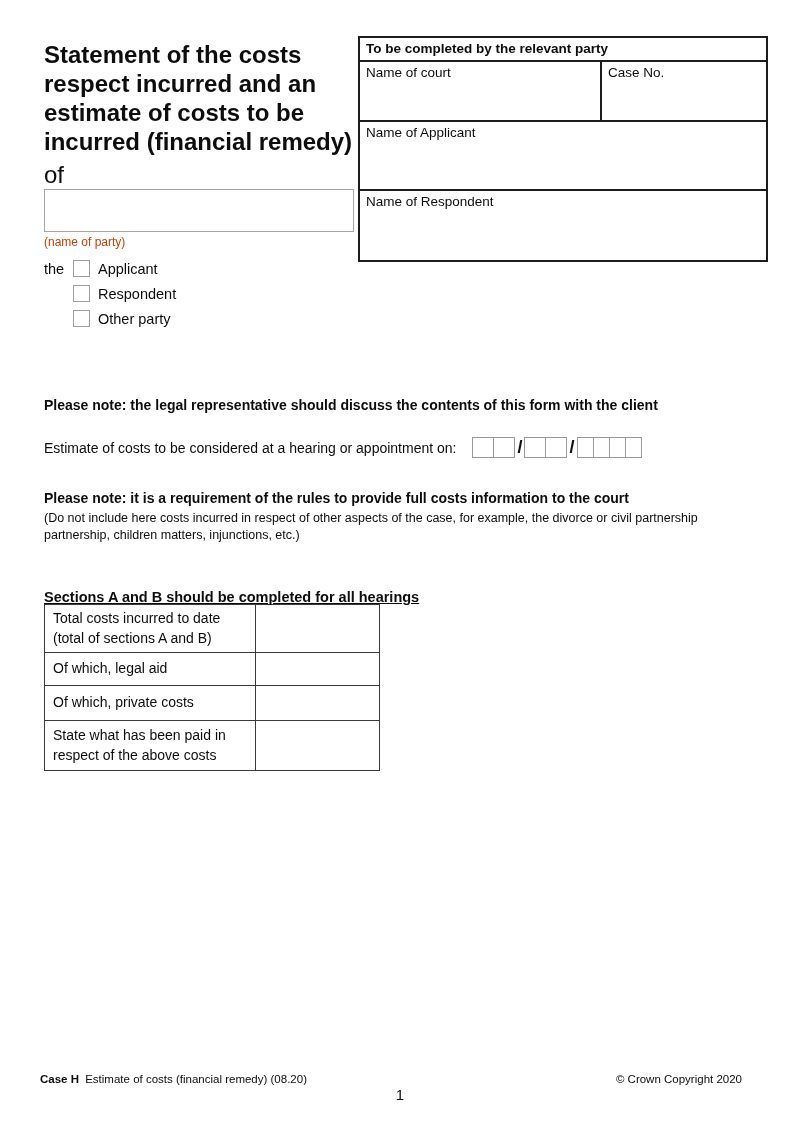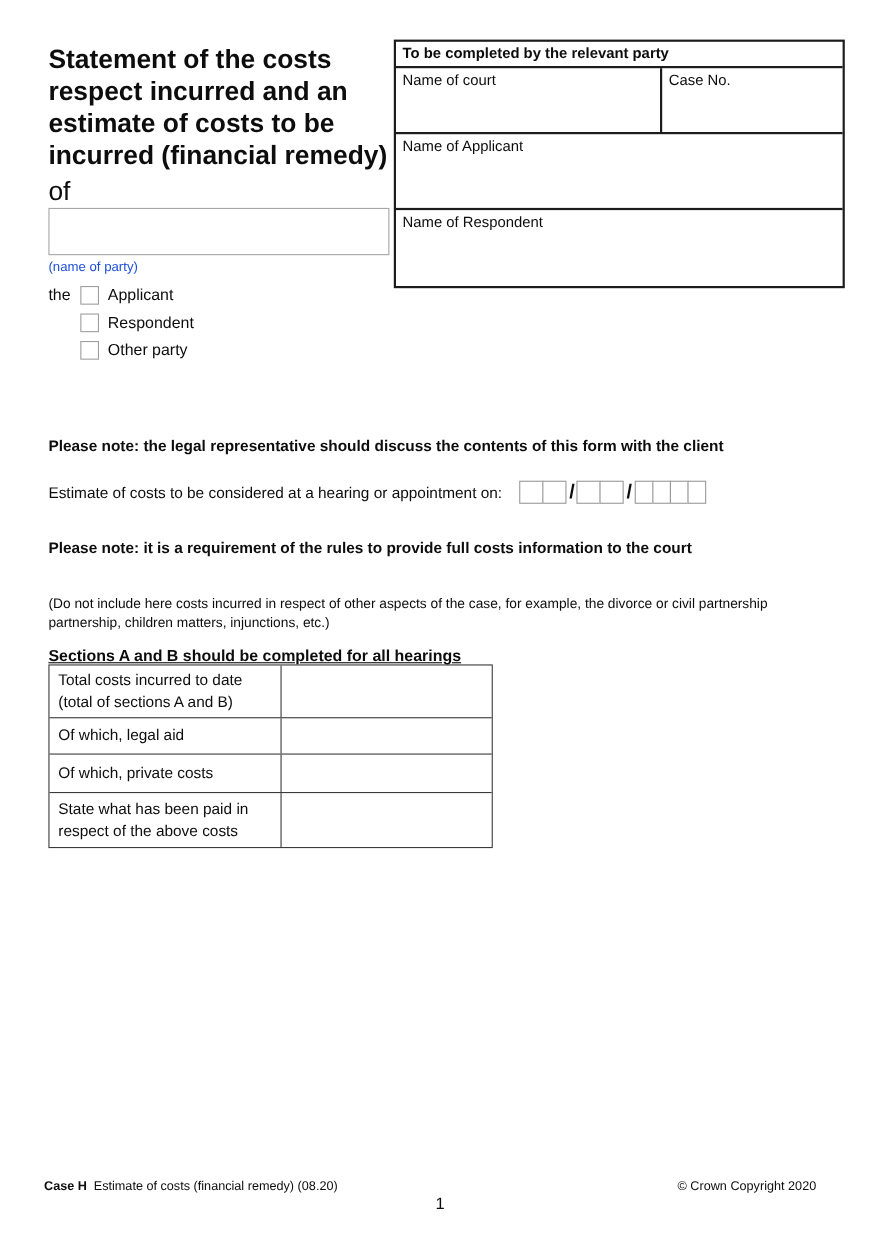--- a/index.html
+++ b/index.html
@@ -12,21 +12,21 @@
   .page { position:relative; width:800px; height:1130px; background:#fff; overflow:hidden; }
 
   
   .title-block { position:absolute; left:44px; top:40px; }
   .title-line { font-weight:bold; font-size:24px; line-height:29px; white-space:nowrap; }
   .of-label { font-size:24px; line-height:29px; font-weight:400; margin-top:4px; }
 
   
   .name-box { position:absolute; left:44px; top:189px; width:310px; height:43px;
               border:1px solid #a6a6a6; background:#fff; font-size:14px; padding:4px 6px; }
-  .name-caption { position:absolute; left:44px; top:235px; font-size:12px; color:#1d4ed8; }
+  .name-caption { position:absolute; left:44px; top:235px; font-size:12px; color:#c2410c; }
 
   
   .party-block { position:absolute; left:44px; top:256px; }
   .party-row { display:flex; align-items:center; height:25px; }
   .party-prefix { width:29px; font-size:14.5px; }
   .checkbox { width:17px; height:17px; border:1px solid #9e9e9e; background:#fff; margin-right:8px; flex:0 0 auto; }
   .party-label { font-size:14.5px; }
 
   
   .info-table { position:absolute; left:358px; top:36px; width:410px; border:2px solid #1c1c1c; background:#fff; }
@@ -45,27 +45,27 @@
 
   .estimate-row { position:absolute; left:44px; top:436px; height:23px; display:flex; align-items:center; }
   .estimate-label { font-size:14px; margin-right:16px; white-space:nowrap; }
   .date-group { display:flex; }
   .date-cell { height:21px; border:1px solid #999; background:#fff; margin-left:-1px; }
   .date-cell:first-child { margin-left:0; }
   .cell-dm { width:22px; }
   .cell-y { width:17px; }
   .date-slash { font-size:18px; font-weight:bold; margin:0 2px; line-height:21px; }
 
-  .exclusion { position:absolute; left:44px; top:541px; font-size:12.5px; line-height:16.5px; }
+  .exclusion { position:absolute; left:44px; top:510px; font-size:12.5px; line-height:16.5px; }
   .exclusion div { white-space:nowrap; }
 
   
   .sections-heading { position:absolute; left:44px; top:589px; font-size:14.5px; font-weight:bold;
                       text-decoration:underline; white-space:nowrap; z-index:2; }
-  .costs-table { position:absolute; left:44px; top:604px; width:404px; border:1px solid #3a3a3a; background:#fff; z-index:1; }
+  .costs-table { position:absolute; left:44px; top:604px; width:336px; border:1px solid #3a3a3a; background:#fff; z-index:1; }
   .costs-row { display:flex; align-items:stretch; }
   .costs-row.mid { border-bottom:1px solid #3a3a3a; }
   .costs-label { width:211px; border-right:1px solid #3a3a3a; display:flex; align-items:center;
                  font-size:14px; line-height:19.5px; padding:4px 8px; }
   .costs-value { flex:1; padding:4px 8px; }
   .h-r1 { min-height:44px; } .h-r2 { min-height:33px; } .h-r3 { min-height:35px; } .h-r4 { min-height:49px; }
 
   
   .footer-left { position:absolute; left:40px; top:1073px; font-size:11.5px; white-space:nowrap; }
   .footer-left .bold { font-weight:bold; }

